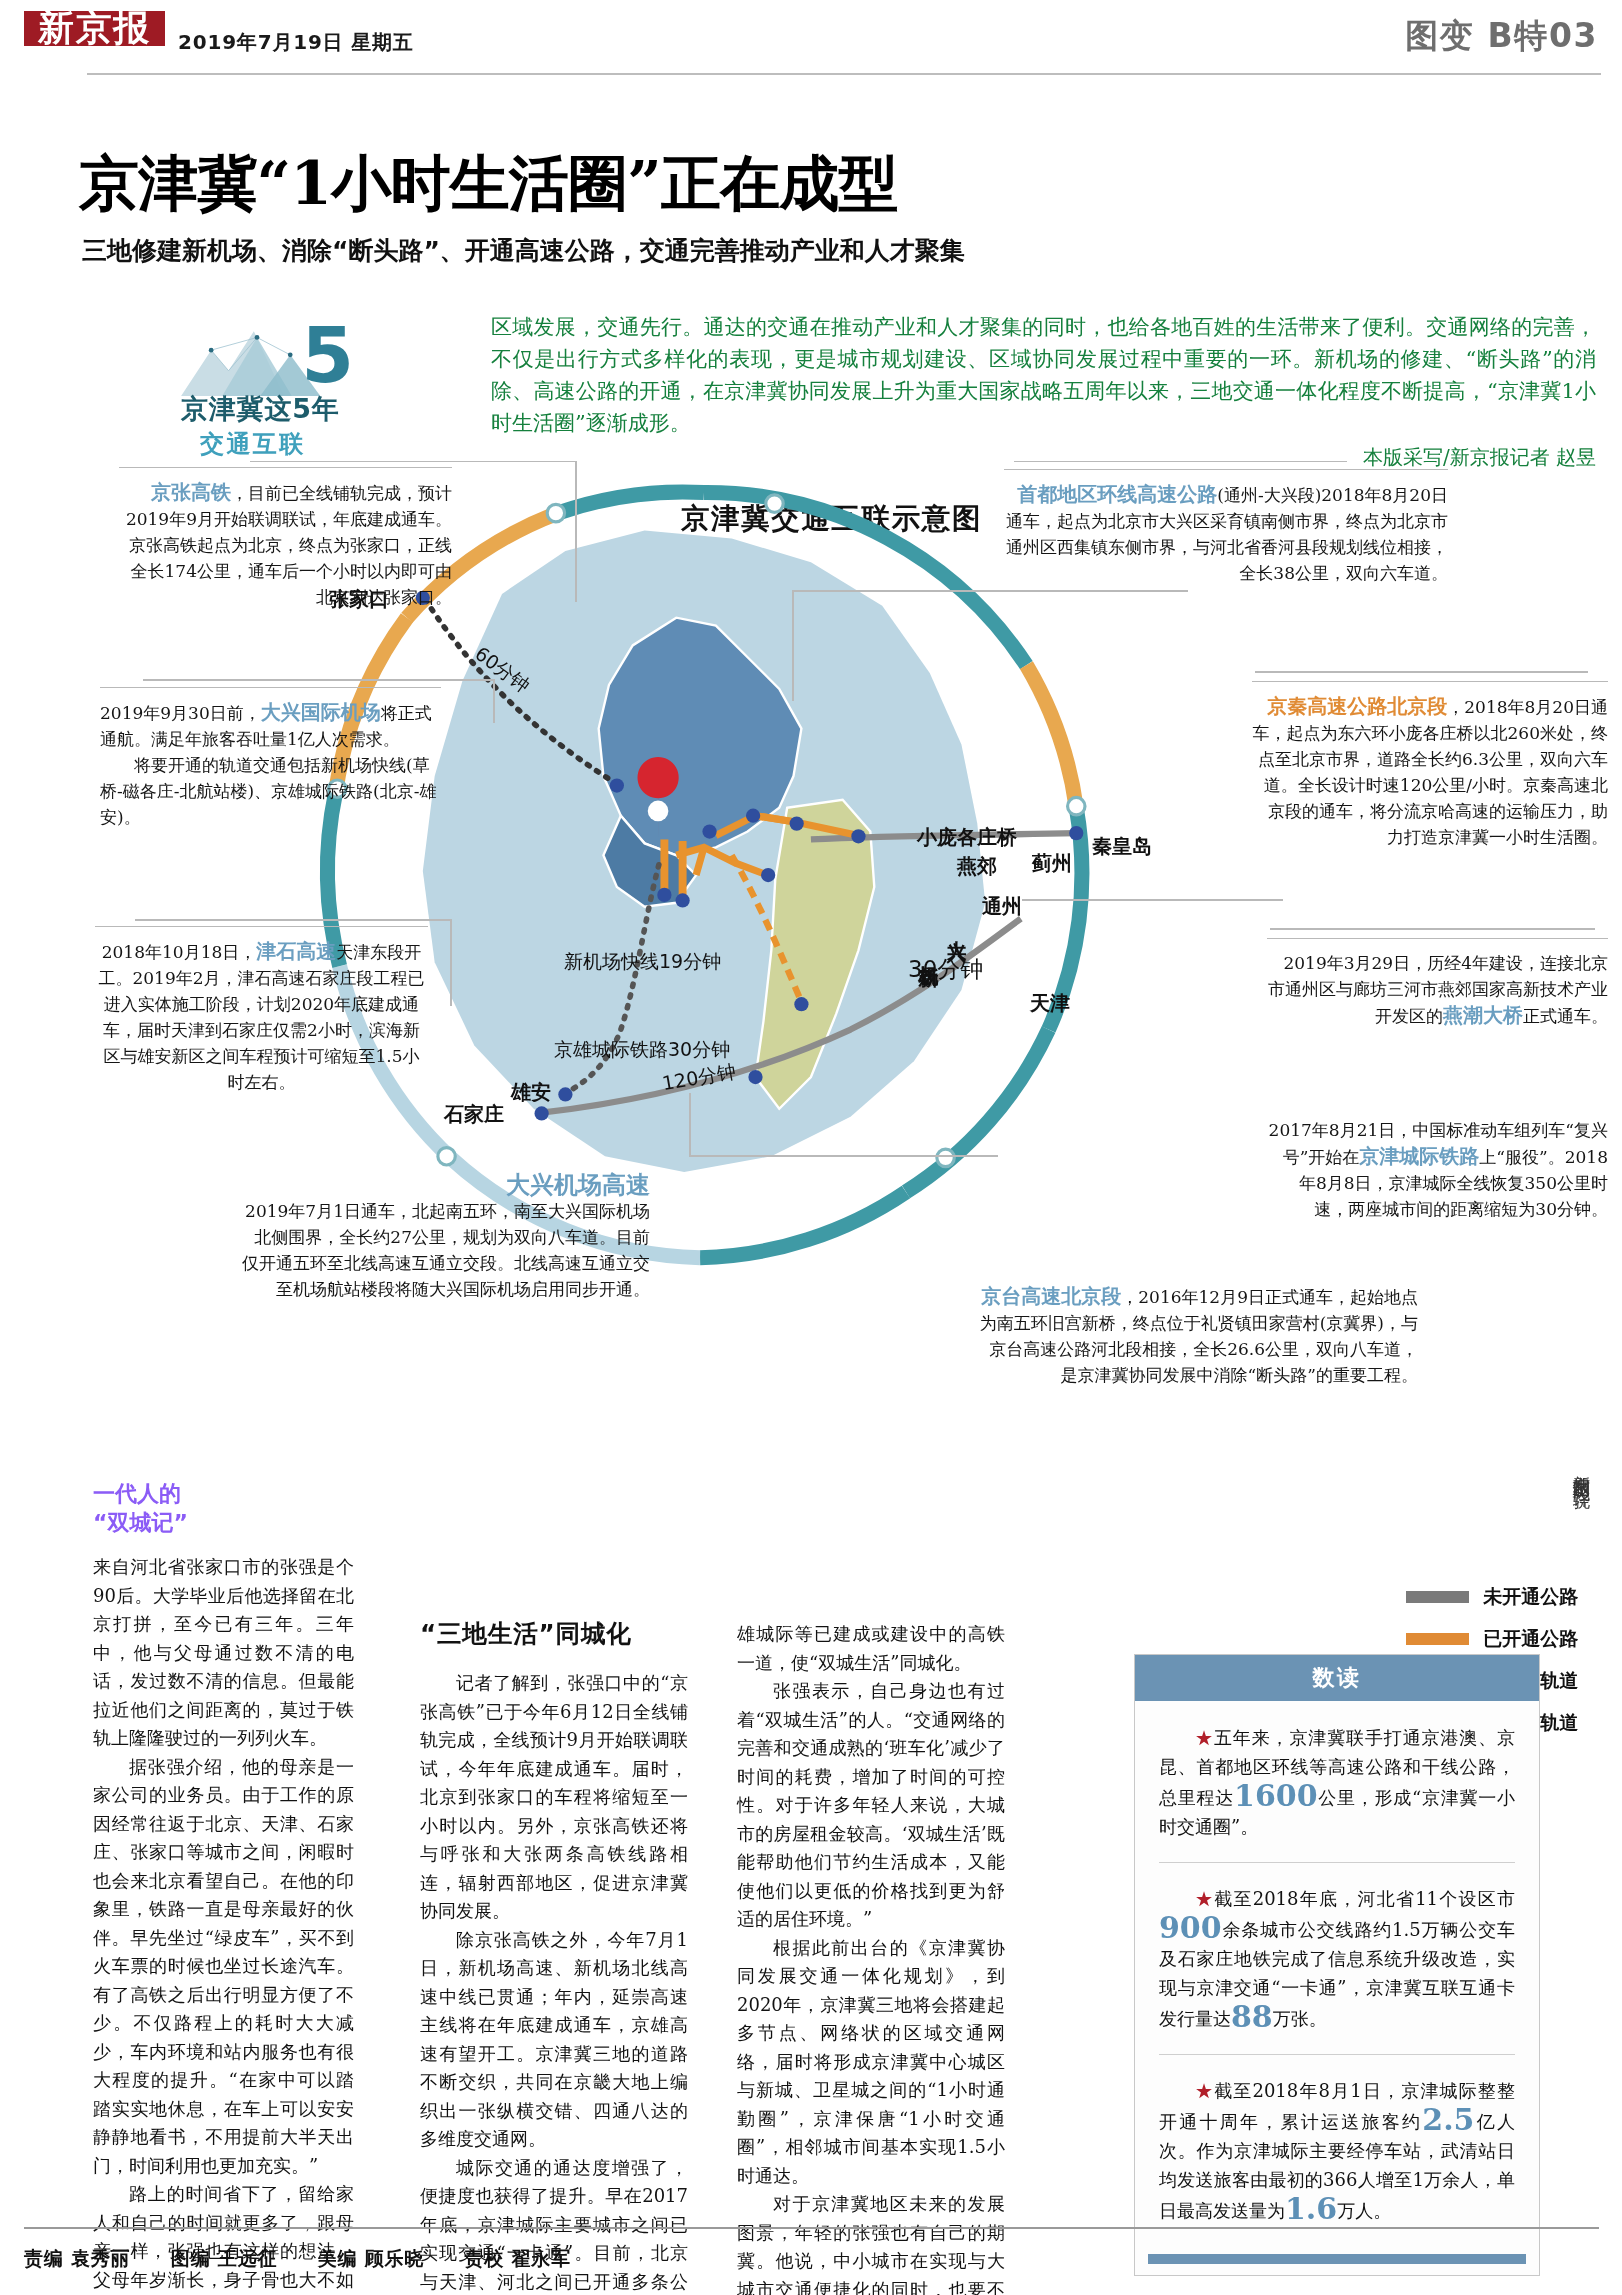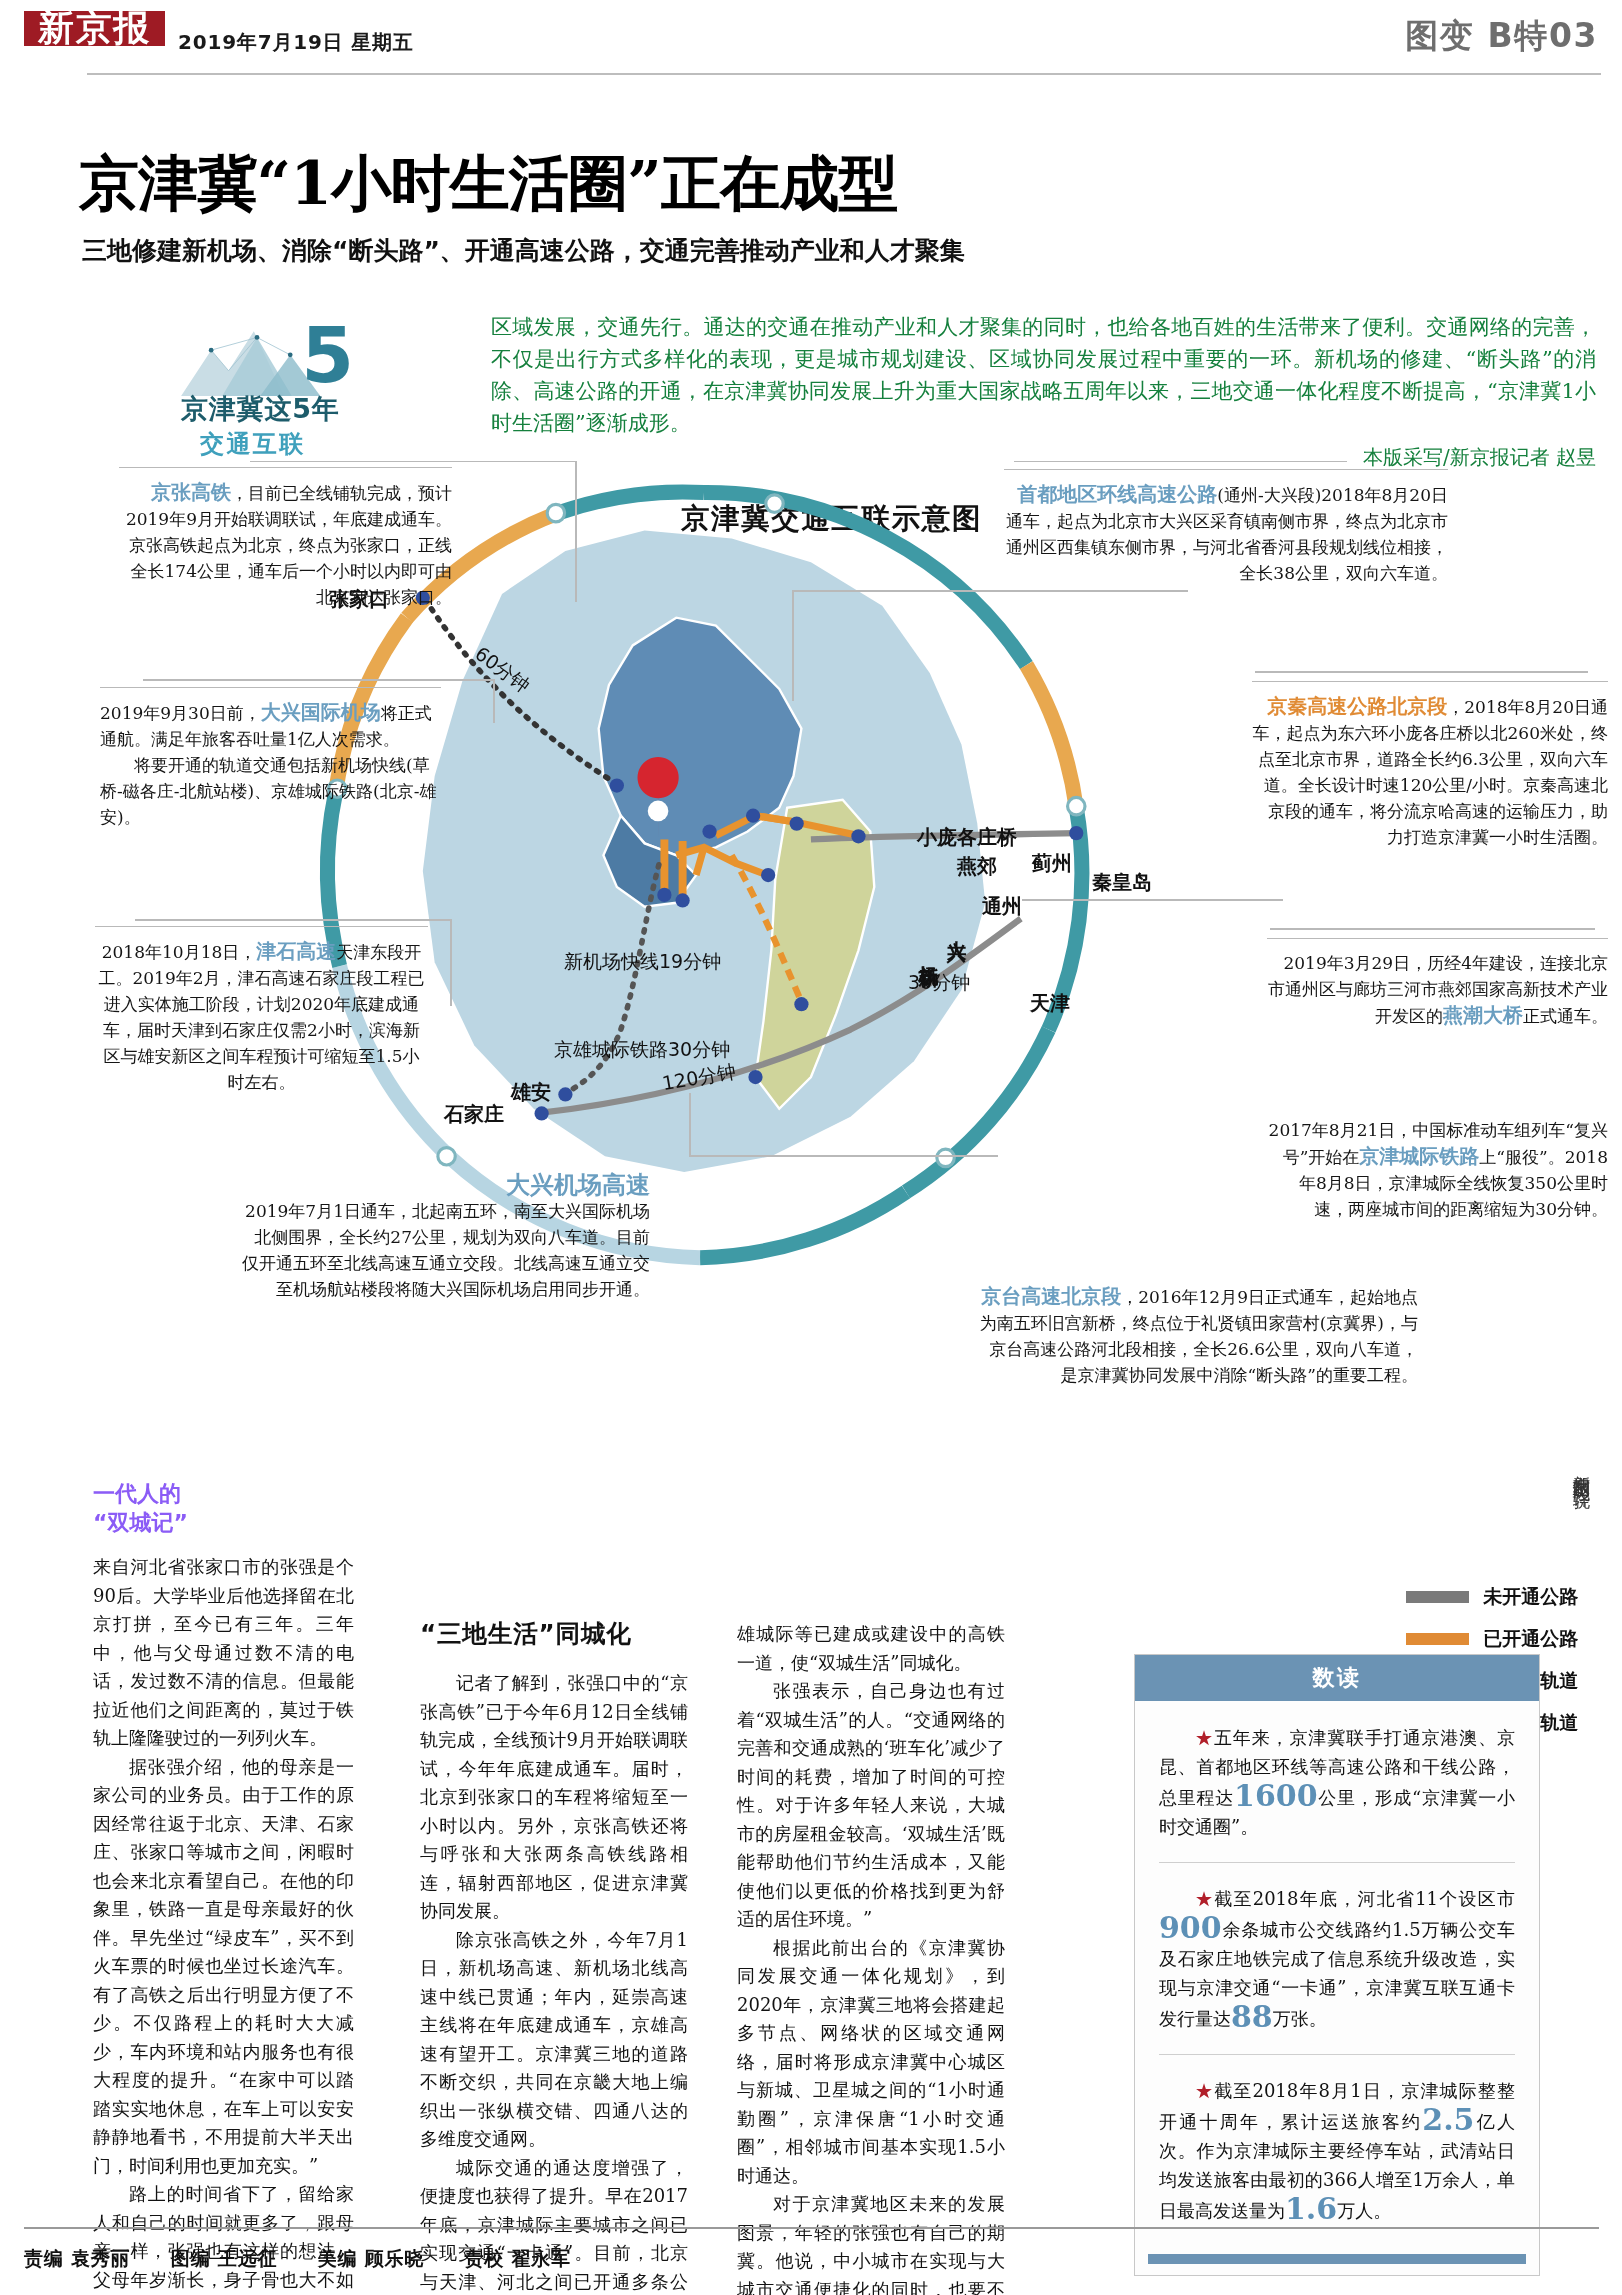--- a/index.html
+++ b/index.html
@@ -280,29 +280,29 @@
         <path d="M447,408 a26,26 0 1,1 0.1,0 L447,460 Z" fill="#d6252f"></path>
         <circle cx="447" cy="424" r="13" fill="#ffffff"></circle>
       </g>
     </svg>
 
     <div style="position:absolute;left:329px;top:111px;font-size:20px;font-weight:bold;font-family:'DejaVu Serif',serif;">张家口</div>
     <div style="position:absolute;left:917px;top:349px;font-size:20px;font-weight:bold;font-family:'DejaVu Serif',serif;">小庞各庄桥</div>
     <div style="position:absolute;left:957px;top:378px;font-size:20px;font-weight:bold;font-family:'DejaVu Serif',serif;">燕郊</div>
     <div style="position:absolute;left:1032px;top:375px;font-size:20px;font-weight:bold;font-family:'DejaVu Serif',serif;">蓟州</div>
     <div style="position:absolute;left:982px;top:418px;font-size:20px;font-weight:bold;font-family:'DejaVu Serif',serif;">通州</div>
-    <div style="position:absolute;left:1092px;top:358px;font-size:20px;font-weight:bold;font-family:'DejaVu Serif',serif;margin-top:36px;">秦皇岛</div>
+    <div style="position:absolute;left:1092px;top:358px;font-size:20px;font-weight:bold;font-family:'DejaVu Serif',serif;">秦皇岛</div>
     <div style="position:absolute;left:944px;top:450px;font-size:20px;font-weight:bold;font-family:'DejaVu Serif',serif;writing-mode:vertical-rl;">大兴</div>
     <div style="position:absolute;left:916px;top:475px;font-size:20px;font-weight:bold;font-family:'DejaVu Serif',serif;writing-mode:vertical-rl;">新机场</div>
     <div style="position:absolute;left:1030px;top:515px;font-size:20px;font-weight:bold;font-family:'DejaVu Serif',serif;">天津</div>
     <div style="position:absolute;left:511px;top:604px;font-size:20px;font-weight:bold;font-family:'DejaVu Serif',serif;">雄安</div>
     <div style="position:absolute;left:444px;top:626px;font-size:20px;font-weight:bold;font-family:'DejaVu Serif',serif;">石家庄</div>
 
     <div style="position:absolute;left:471px;top:182px;font-size:19px;font-family:'DejaVu Sans',sans-serif;transform:rotate(36deg);">60分钟</div>
-    <div style="position:absolute;left:908px;top:495px;font-size:19px;font-family:'DejaVu Sans',sans-serif;">30分钟</div>
+    <div style="position:absolute;left:908px;top:479px;font-size:23px;font-family:'DejaVu Sans',sans-serif;">30分钟</div>
     <div style="position:absolute;left:662px;top:590px;font-size:19px;font-family:'DejaVu Sans',sans-serif;transform:rotate(-10deg);">120分钟</div>
     <div style="position:absolute;left:564px;top:474px;font-size:19px;font-family:'DejaVu Sans',sans-serif;">新机场快线19分钟</div>
     <div style="position:absolute;left:554px;top:562px;font-size:19px;font-family:'DejaVu Sans',sans-serif;">京雄城际铁路30分钟</div>
 
     <div class="hline" style="left:250px;top:-14.3px;width:325px;height:1.6px;"></div>
     <div class="vline" style="left:575px;top:-14.3px;width:1.6px;height:141px;"></div>
     <div class="hline" style="left:143px;top:204px;width:352px;height:1.6px;"></div>
     <div class="vline" style="left:493px;top:204px;width:1.6px;height:44px;"></div>
     <div class="hline" style="left:135px;top:444px;width:317px;height:1.6px;"></div>
     <div class="vline" style="left:450px;top:444px;width:1.6px;height:87px;"></div>

